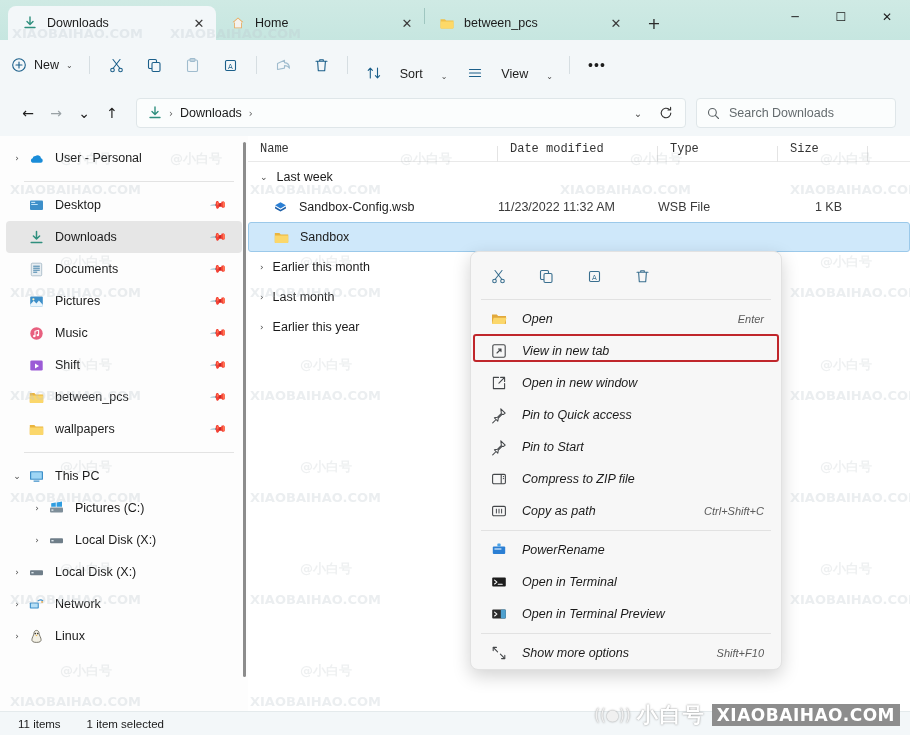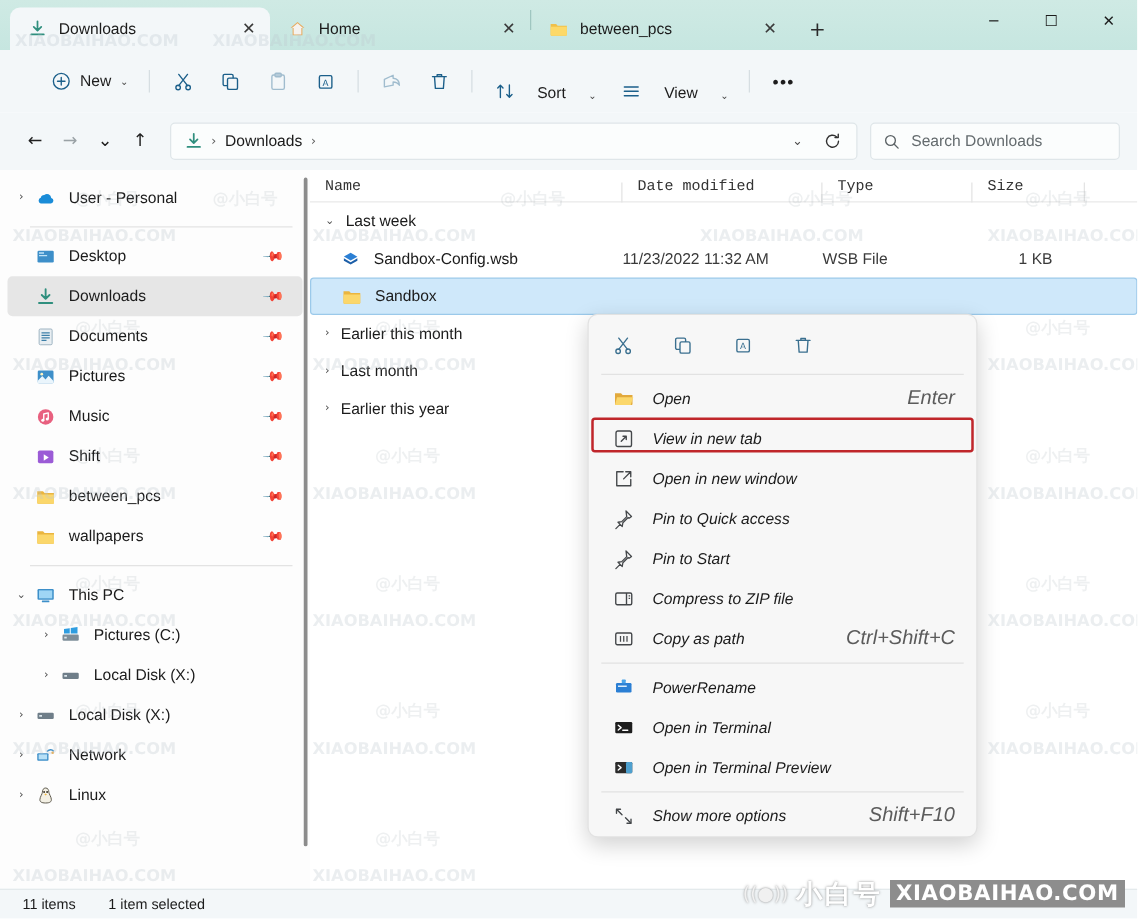--- a/index.html
+++ b/index.html
@@ -51,21 +51,21 @@
   .wcbtn {
     width: 46px; height: 33px;
     display: flex; align-items: center; justify-content: center;
     font-size: 12px; color: #1b1b1b; font-family: "DejaVu Sans", sans-serif;
   }
 
   
   .cmdbar {
     position: absolute; left: 0; top: 40px; width: 910px; height: 50px;
     background: #f3f7f9;
-    display: flex; align-items: center; padding-left: 32px;
+    display: flex; align-items: center; padding-left: 2px;
   }
   .cmd-new {
     display: flex; align-items: center; gap: 7px;
     height: 32px; padding: 0 9px; border-radius: 5px;
     font-size: 12.5px; color: #1d1d1d;
   }
   .cmd-btn {
     width: 36px; height: 32px; border-radius: 5px;
     display: flex; align-items: center; justify-content: center;
     margin-left: 2px;
@@ -184,21 +184,21 @@
   .ctx-icons { height: 40px; display: flex; align-items: center; padding: 0 12px; gap: 18px; }
   .ctx-ibtn { width: 30px; height: 30px; display: flex; align-items: center; justify-content: center; border-radius: 4px; }
   .ctx-sep { height: 1px; background: #e2e2e2; margin: 3px 10px; }
   .ctxitem {
     height: 32px; display: flex; align-items: center;
     padding: 0 14px 0 16px; font-size: 12.5px; color: #1b1b1b;
     margin: 0 3px; border-radius: 4px; position: relative; font-style: italic;
   }
   .ctxitem .ci { width: 18px; height: 18px; flex: none; margin-right: 14px; position: relative; }
   .ctxitem .cl { flex: 1; white-space: nowrap; }
-  .ctxitem .ck { color: #5b5b5b; font-size: 16px; text-align: center; }
+  .ctxitem .ck { color: #5b5b5b; font-size: 11px; text-align: center; }
   .hl-wrap {
     position: absolute; left: 473px; top: 334px; width: 306px; height: 28px;
     border: 2px solid #c0262b; border-radius: 3px; pointer-events: none;
   }
 
   
   svg { display: block; }
   .wm {
     position: absolute; font-family: "DejaVu Sans", sans-serif;
     color: rgba(150,160,165,0.16); font-size: 13px; font-weight: bold;

